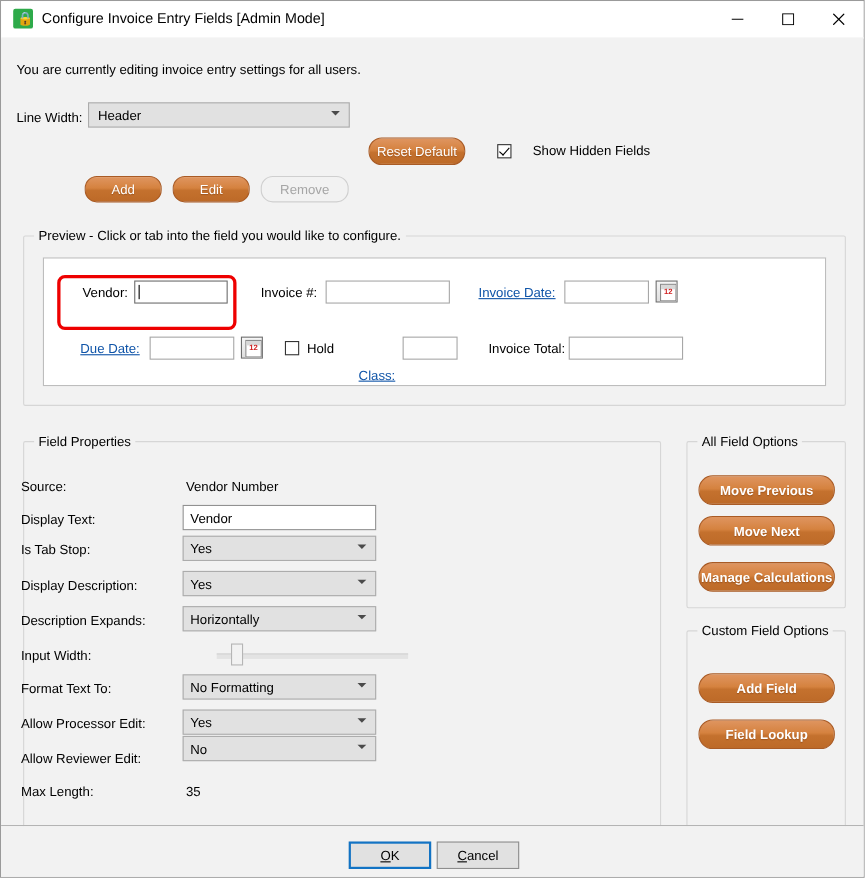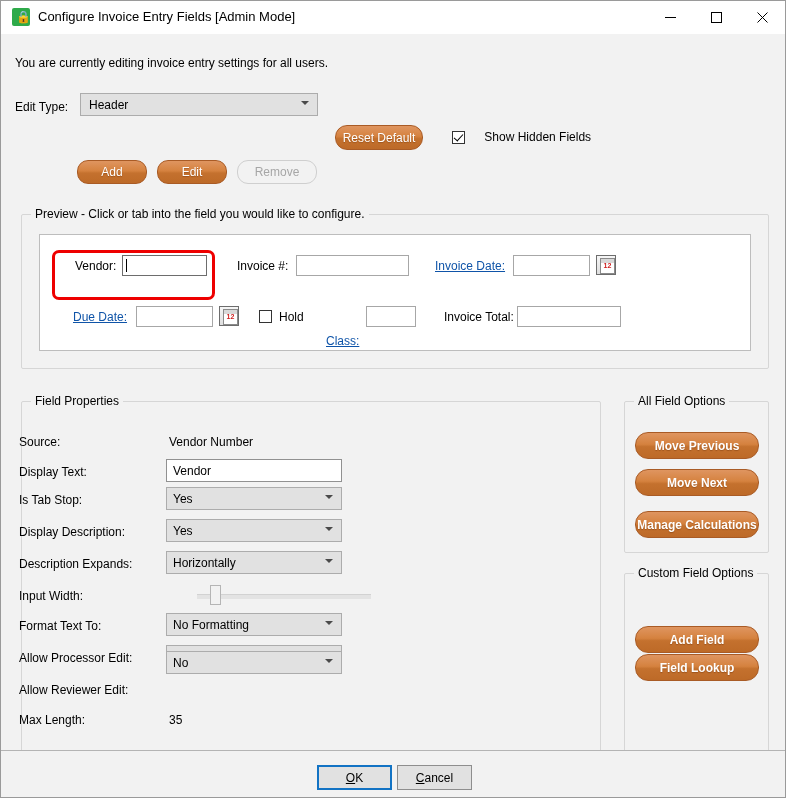--- a/index.html
+++ b/index.html
@@ -312,21 +312,21 @@
         <line x1="0.5" y1="0.5" x2="10.5" y2="10.5" stroke="#000" stroke-width="1"></line>
         <line x1="10.5" y1="0.5" x2="0.5" y2="10.5" stroke="#000" stroke-width="1"></line>
       </svg>
     </button>
   </div>
 
   <div id="content">
 
     <div id="notice">You are currently editing invoice entry settings for all users.</div>
 
-    <div id="linetype-label">Edit Type:</div>
+    <div id="linetype-label">Line Width:</div>
     <div id="linetype-select">
       <span class="val">Header</span>
       <span class="dd-arrow"></span>
     </div>
 
     <div class="pill" id="btn-reset">Reset Default</div>
     <div class="pill" id="btn-add">Add</div>
     <div class="pill" id="btn-edit">Edit</div>
     <div class="pill disabled" id="btn-remove">Remove</div>
 
@@ -415,38 +415,38 @@
       <span class="dd-arrow"></span>
     </div>
 
     <span class="fp-label" style="top:617px;">Allow Processor Edit:</span>
     <div class="fp-select" style="top:611px;">
       <span class="val">Yes</span>
       <span class="dd-arrow"></span>
     </div>
 
     <span class="fp-label" style="top:649px;">Allow Reviewer Edit:</span>
-    <div class="fp-select" style="top:617px;padding-left:32px;">
+    <div class="fp-select" style="top:635px;padding-left:32px;">
       <span class="val">No</span>
       <span class="dd-arrow"></span>
     </div>
 
     <span class="fp-label" style="top:679px;">Max Length:</span>
     <span class="fp-static" style="top:679px;">35</span>
 
     <div class="group" id="grp-allfields">
       <div class="glabel">All Field Options</div>
       <div class="pill opt-btn" style="top:30px;">Move Previous</div>
       <div class="pill opt-btn" style="top:67px;">Move Next</div>
       <div class="pill opt-btn" style="top:109px;">Manage Calculations</div>
     </div>
 
     <div class="group" id="grp-customfields">
       <div class="glabel">Custom Field Options</div>
-      <div class="pill opt-btn" style="top:52px;">Add Field</div>
+      <div class="pill opt-btn" style="top:38px;">Add Field</div>
       <div class="pill opt-btn" style="top:80px;">Field Lookup</div>
     </div>
 
     <div id="footer-sep"></div>
     <div id="footer">
       <div class="dlg-btn default" id="btn-ok">
         <span class="ul-first">O</span>
           <span>K</span>
       </div>
       <div class="dlg-btn" id="btn-cancel">

